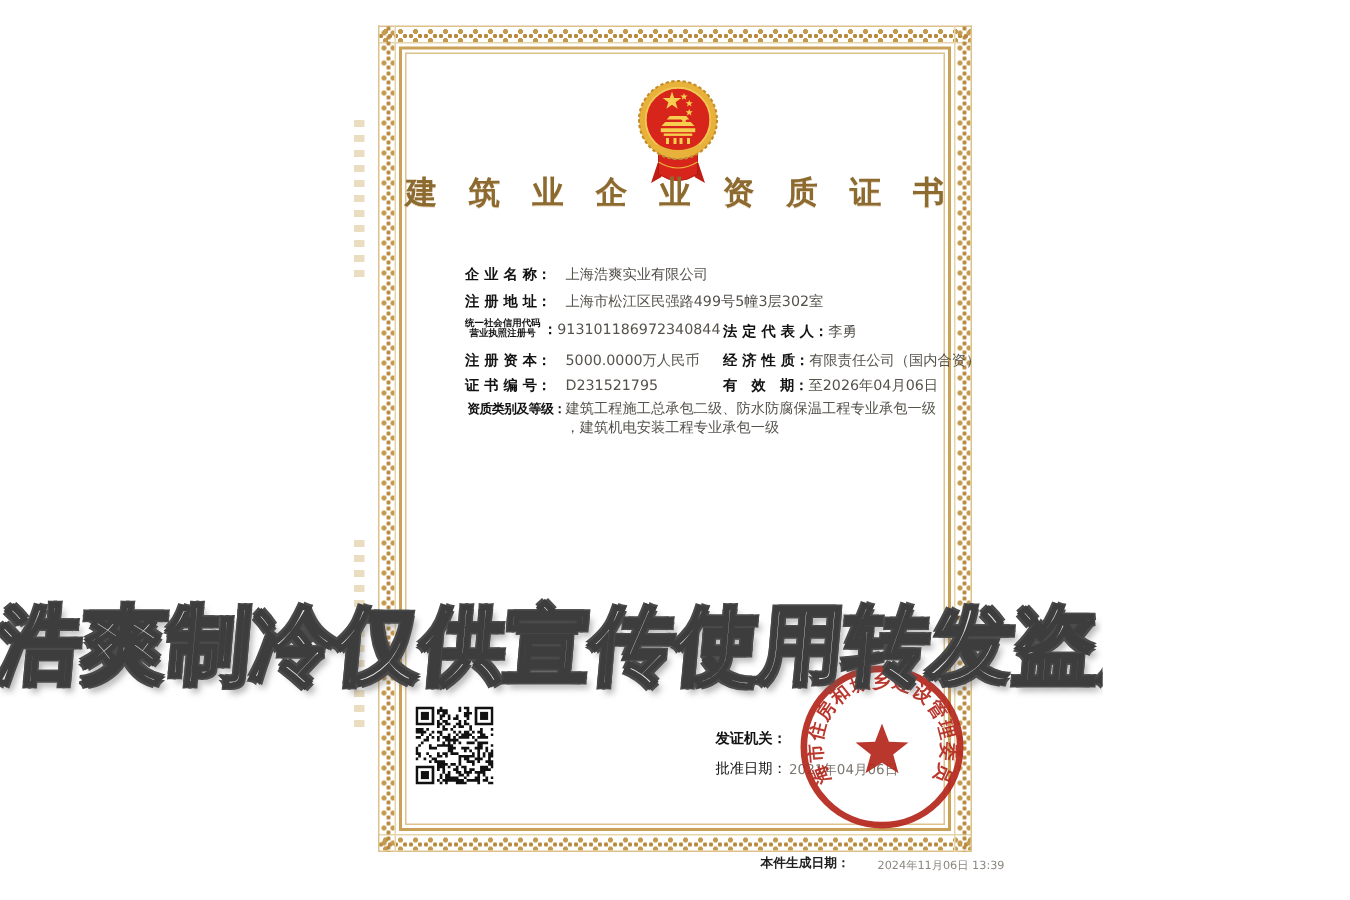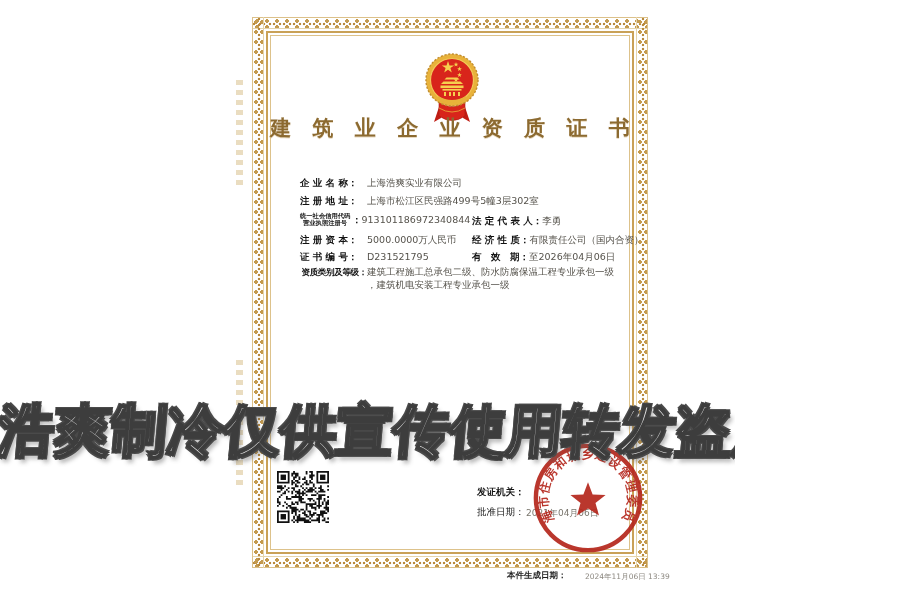--- a/index.html
+++ b/index.html
@@ -37,21 +37,21 @@
   
   .emblem{position:absolute;left:424px;top:52px;width:56px;height:78px;}
 
   
   .title{position:absolute;left:252px;top:114px;width:396px;text-align:center;
     font-size:21px;font-weight:700;color:#8c6a30;letter-spacing:7px;text-indent:7px;
     text-shadow:0 1px 0 rgba(190,150,80,.35);}
 
   
   .fields{position:absolute;left:300px;top:177px;width:335px;font-size:9.5px;color:#55524b;}
-  .frow{position:absolute;left:0;white-space:nowrap;}
+  .frow{position:absolute;left:10px;white-space:nowrap;}
   .flabel{display:inline-block;width:67px;font-weight:700;color:#121212;}
   .fvalue{color:#55524b;}
   .rpart{position:absolute;left:172px;top:0;white-space:nowrap;}
   .rlabel{display:inline-block;font-weight:700;color:#121212;}
   .cc-label{display:inline-block;vertical-align:middle;width:52px;font-size:6.3px;
     line-height:7px;font-weight:700;color:#121212;transform:translateY(-1px);}
   .cc-colon{font-weight:700;color:#121212;}
   .qual-label{display:inline-block;width:67px;font-weight:700;color:#121212;
     font-size:8.6px;letter-spacing:-0.4px;}
   .qual-line2{position:absolute;left:67px;white-space:nowrap;}

